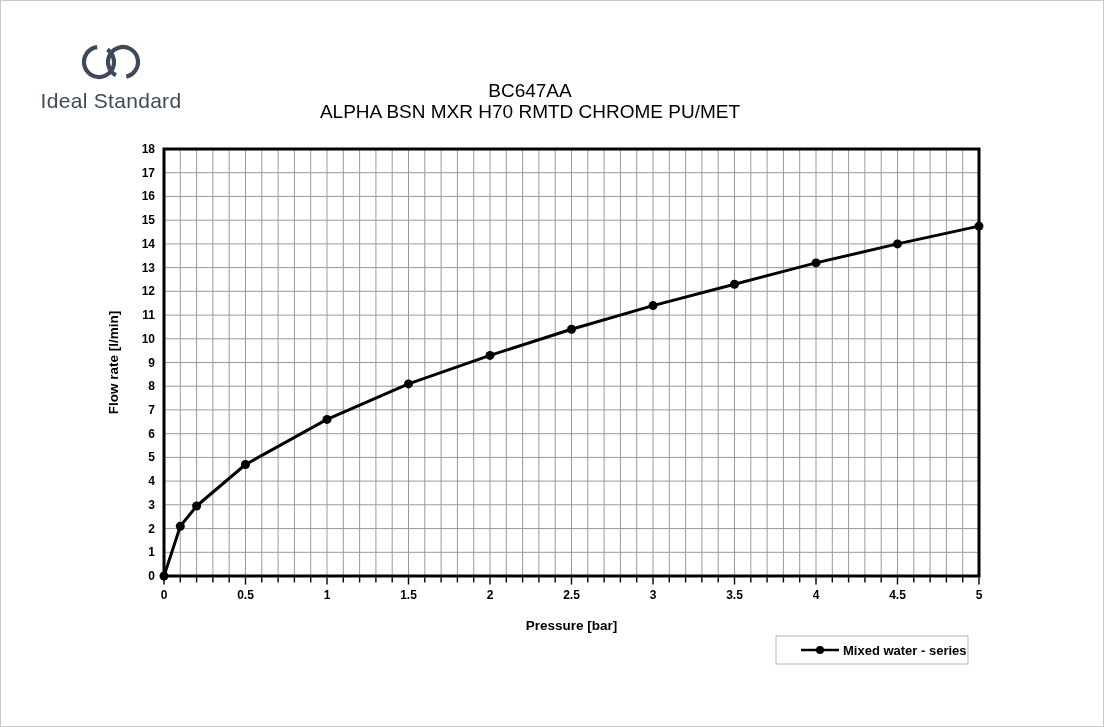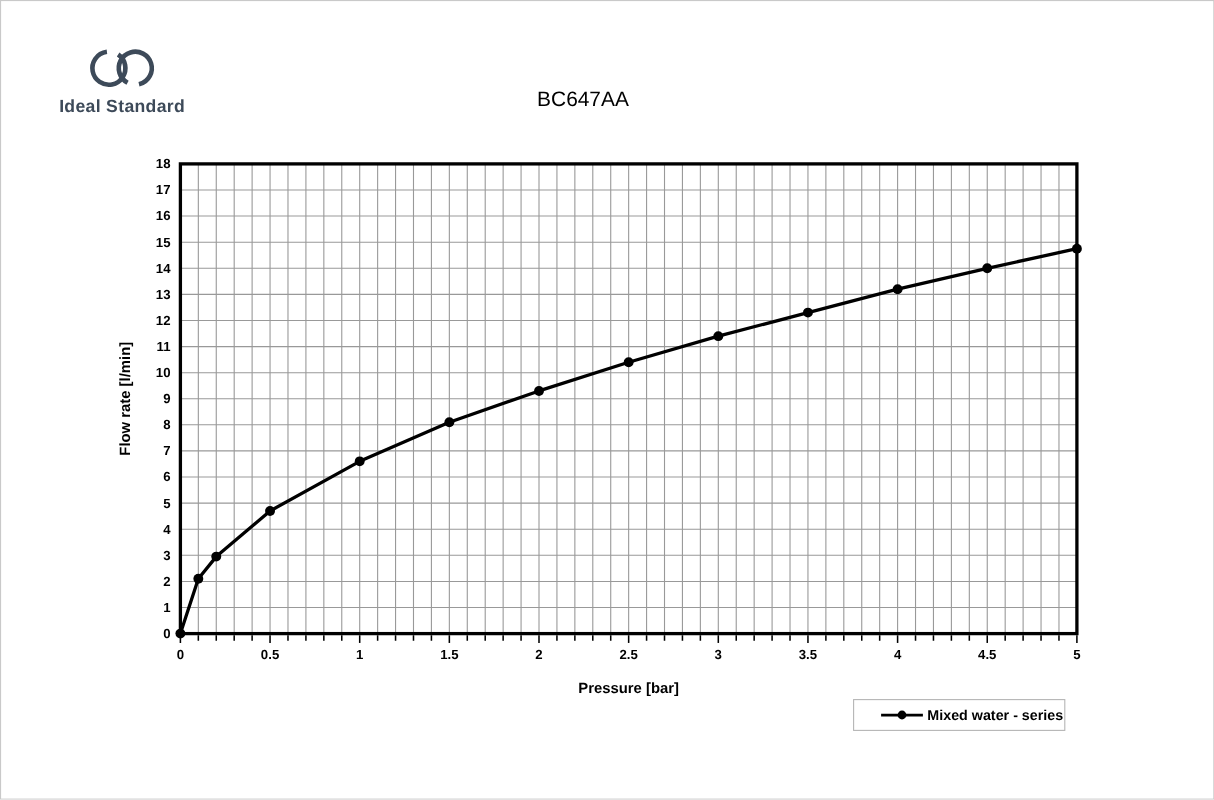--- a/index.html
+++ b/index.html
@@ -3,21 +3,21 @@
 <meta charset="utf-8">
 <style>
   html,body{margin:0;padding:0;background:#ffffff;}
   .page{
     position:relative;width:1104px;height:727px;box-sizing:border-box;
     background:#ffffff;border:1px solid #c9c9c9;overflow:hidden;
     font-family:"Liberation Sans",sans-serif;color:#000;
   }
   .logo{position:absolute;left:34px;top:40px;width:152px;text-align:center;}
   .logo svg{display:block;margin:0 auto 2px auto;}
-  .logo-text{font-size:16px;font-weight:700;letter-spacing:0.3px;text-align:center;}
+  .logo-text{font-size:21px;font-weight:400;letter-spacing:0.3px;text-align:center;}
   .title-block{
     position:absolute;left:0;top:79px;width:1058px;text-align:center;
     font-weight:normal;font-size:19px;line-height:21px;
   }
   #chart-svg{position:absolute;left:0;top:0;}
 </style>
 </head>
 <body>
 
 <div class="page">
@@ -25,20 +25,21 @@
   <div class="logo">
     <svg width="66" height="46" viewBox="0 0 66 46">
       <circle cx="21" cy="21" r="15" fill="none" stroke="#3d4a59" stroke-width="4.2" stroke-dasharray="83 11.25" transform="rotate(-56 21 21)"></circle>
       <circle cx="45" cy="21" r="15" fill="none" stroke="#3d4a59" stroke-width="4.2" stroke-dasharray="83 11.25" transform="rotate(118 45 21)"></circle>
     </svg>
     <div class="logo-text" id="logo-text" style="color: rgb(61, 74, 89);">Ideal Standard</div>
   </div>
 
   <div class="title-block">
     <div>BC647AA</div>
+    <div>ALPHA BSN MXR H70 RMTD CHROME PU/MET</div>
   </div>
 
   <svg id="chart-svg" width="1104" height="727">
       <g stroke="#999999" stroke-width="1">
         <line x1="179.3" y1="148" x2="179.3" y2="575"></line>
         <line x1="195.6" y1="148" x2="195.6" y2="575"></line>
         <line x1="211.9" y1="148" x2="211.9" y2="575"></line>
         <line x1="228.2" y1="148" x2="228.2" y2="575"></line>
         <line x1="244.5" y1="148" x2="244.5" y2="575"></line>
         <line x1="260.8" y1="148" x2="260.8" y2="575"></line>

